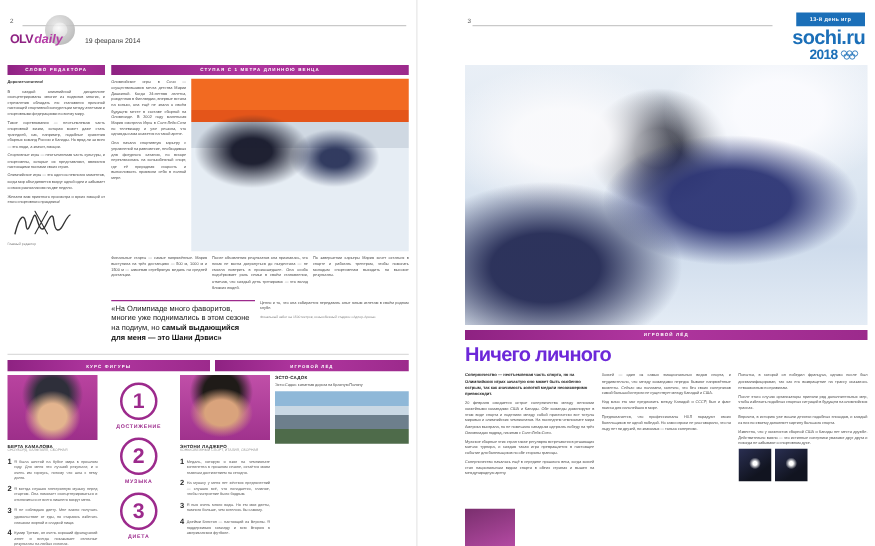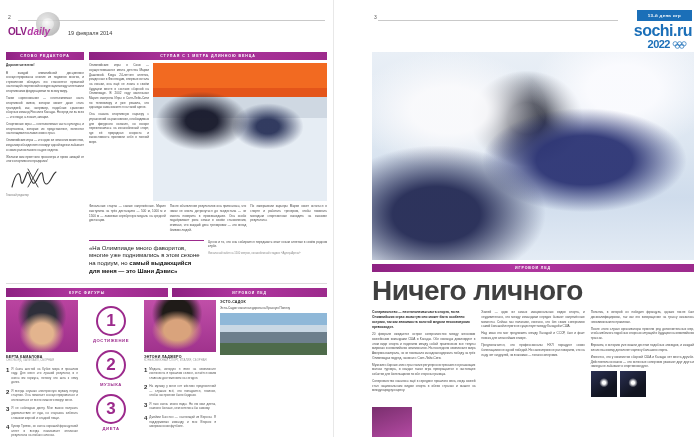--- a/index.html
+++ b/index.html
@@ -118,21 +118,21 @@
   .pull .q { font-size: 6px; line-height: 1.28; color: #222; }
   .pull .q b { color: #111; }
 
   
   .sig { height: 26px; position: relative; margin-top: 3px; }
   .sig svg { position: absolute; left: 2px; top: 0; }
   .sigcap { font-size: 2.7px; color: #7a7a7a; margin-top: 1px; }
 
   
   .headline {
-    font-size: 28px; font-weight: bold; color: #404040; letter-spacing: -.6px;
+    font-size: 16px; font-weight: bold; color: #6d28d9; letter-spacing: -.6px;
     line-height: 1; margin: 5px 0 5px;
   }
   .subhead { font-size: 3.3px; font-weight: bold; color: #1f1f1f; line-height: 1.45; }
 
   
   .numcol { width: 58px; text-align: center; padding-top: 6px; }
   .numitem { margin-bottom: 7px; }
   .numcircle {
     width: 30px; height: 30px; border-radius: 50%; border: 2.2px solid #9C2A8C;
     margin: 0 auto; display: flex; align-items: center; justify-content: center;
@@ -328,21 +328,21 @@
   </div>
 
   <div class="page right">
 
     <div class="pghead">
       <div class="folio r">3</div>
       <div class="rule"></div>
       <div class="daybadge">13-й день игр</div>
       <div class="sochi">
         <div class="s1">sochi.ru</div>
-        <div class="s2"><span>2022</span><svg class="rings" width="20" height="8" viewBox="0 0 50 20">
+        <div class="s2"><span>2018</span><svg class="rings" width="20" height="8" viewBox="0 0 50 20">
           <circle cx="8" cy="7" r="5.4" fill="none" stroke="#1B6FB8" stroke-width="1.7"></circle>
           <circle cx="19" cy="7" r="5.4" fill="none" stroke="#1B6FB8" stroke-width="1.7"></circle>
           <circle cx="30" cy="7" r="5.4" fill="none" stroke="#1B6FB8" stroke-width="1.7"></circle>
           <circle cx="13.5" cy="13" r="5.4" fill="none" stroke="#1B6FB8" stroke-width="1.7"></circle>
           <circle cx="24.5" cy="13" r="5.4" fill="none" stroke="#1B6FB8" stroke-width="1.7"></circle>
         </svg></div>
       </div>
     </div>
 
     <div class="photo ph-hockey"></div>

